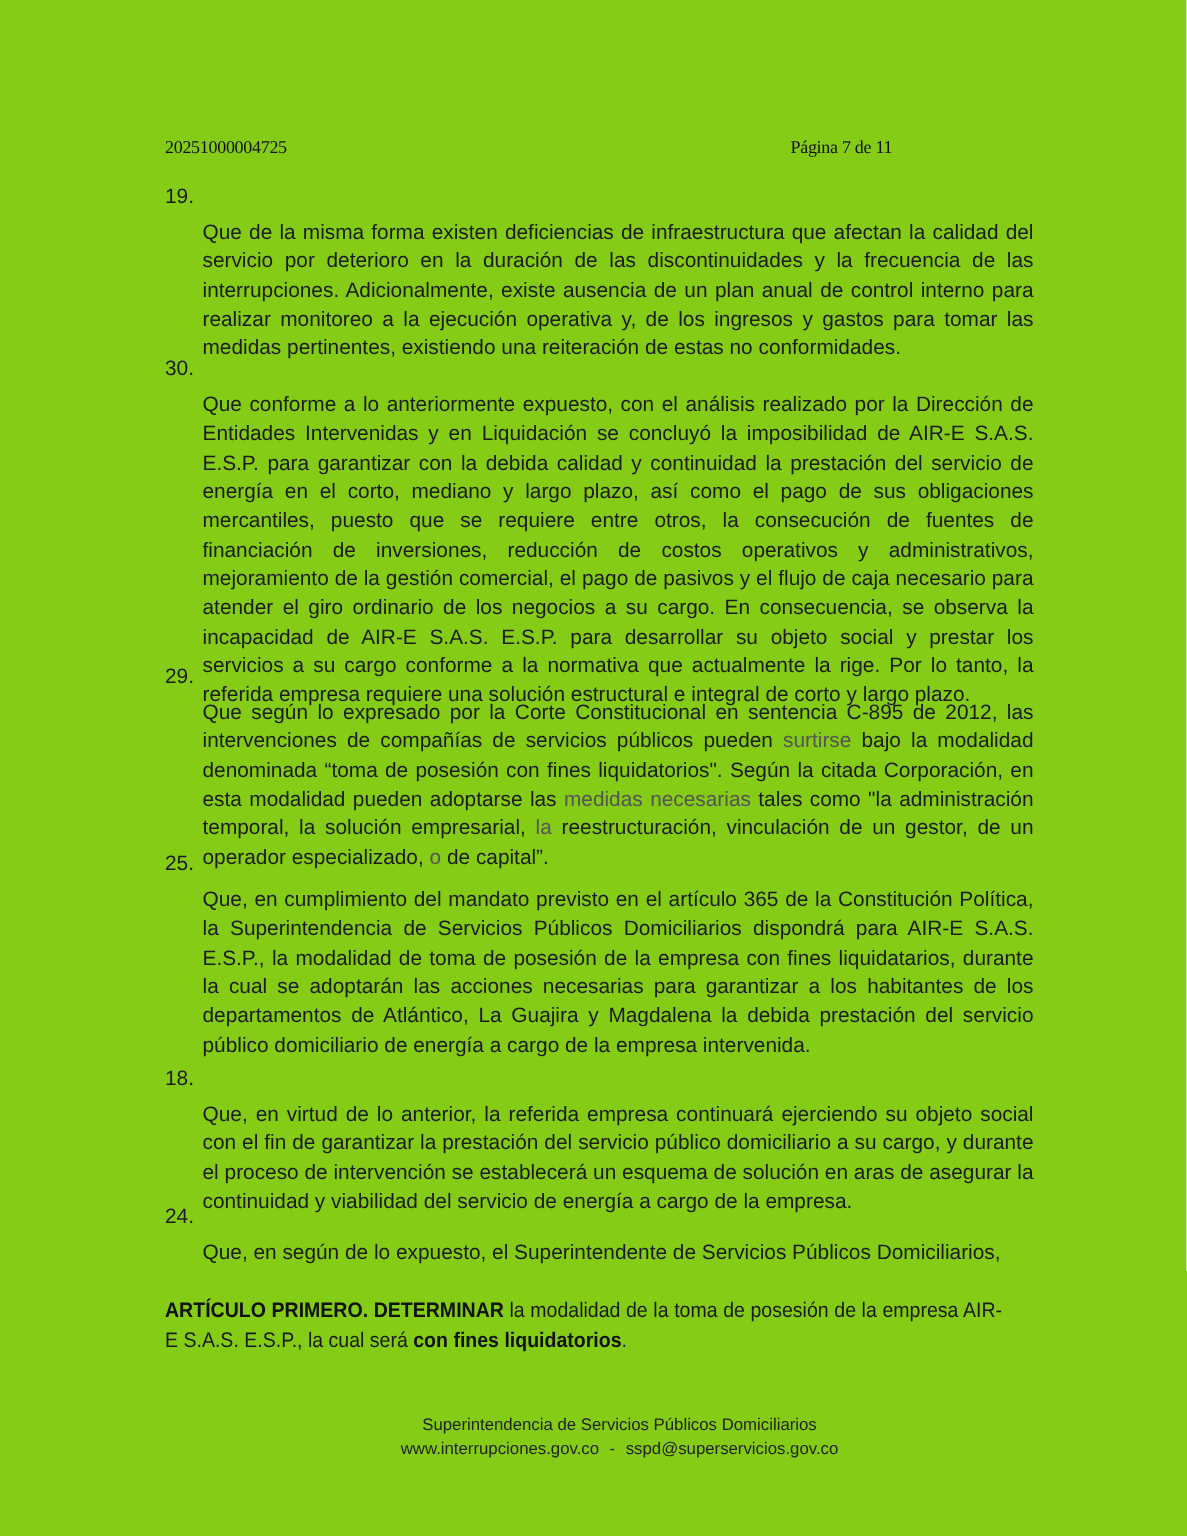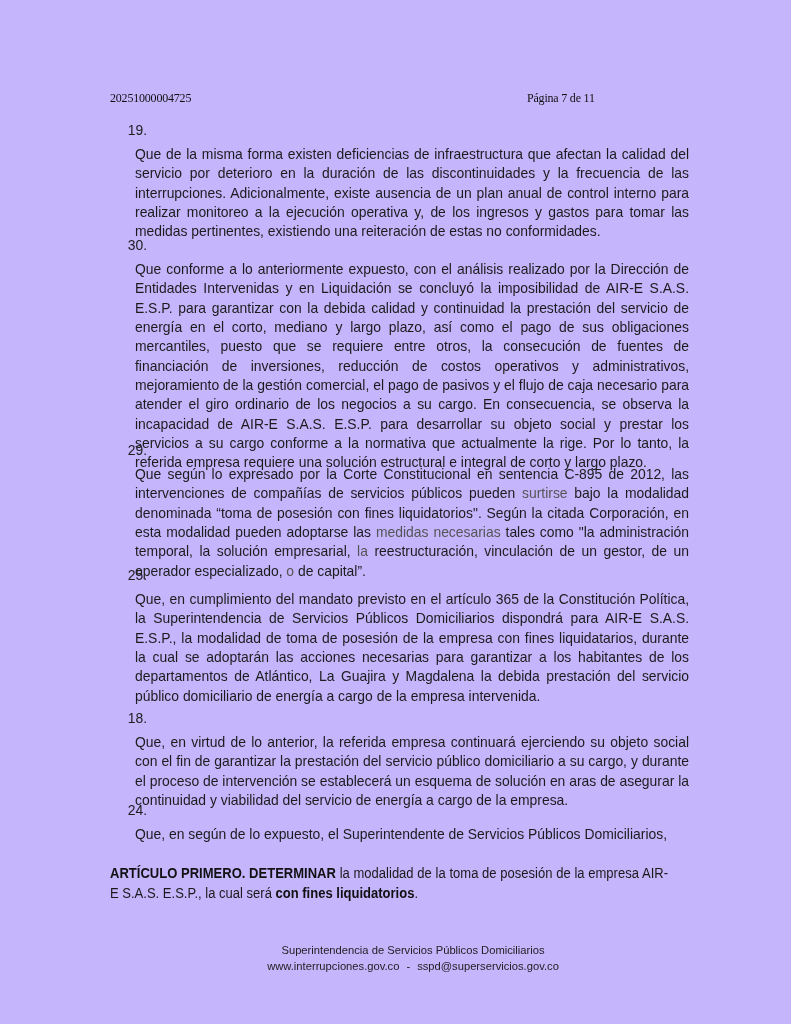--- a/index.html
+++ b/index.html
@@ -1,24 +1,24 @@
 <!DOCTYPE html>
 <html><head>
 <meta charset="utf-8">
 <style>
   html, body { margin: 0; padding: 0; background: #ffffff; }
   body { width: 791px; height: 1024px; position: relative; overflow: hidden; color: #1a1a1a; }
-  .page { position: absolute; left: 0; top: 0; width: 791px; height: 1024px; background: #c4b5fd; }
+  .page { position: absolute; left: 0; top: 0; width: 791px; height: 1024px; background: #84cc16; }
   .hdr { position: absolute; top: 91px; font-family: "Liberation Serif", "DejaVu Serif", serif; font-size: 12px; color: #111; letter-spacing: -0.2px; }
   .hdr-id { left: 110px; }
   .hdr-page { left: 527px; }
 
   .body { position: absolute; left: 110px; width: 579px; top: 0; font-family: "Liberation Sans", "DejaVu Sans", sans-serif; font-size: 13.9px; line-height: 19.35px; color: #1c1c1c; }
   .item { position: absolute; left: 0; width: 579px; }
-  .num { position: absolute; left: 12px; top: 0; width: 25px; text-align: right; }
+  .num { position: absolute; left: 0; top: 0; width: 25px; }
   .txt { margin-left: 25px; text-align: justify; text-align-last: left; margin-top: 24px; }
   .gray { color: #555; }
 
   .resuelve { position: absolute; left: 110px; width: 579px; top: 836px; text-align: center; font-family: "Liberation Sans", sans-serif; font-weight: bold; font-size: 14px; color: #111; }
 
   .article { position: absolute; left: 110px; width: 600px; top: 863px; font-family: "Liberation Sans", sans-serif; font-size: 14px; line-height: 20px; color: #1a1a1a; transform: scaleX(0.93); transform-origin: left top; text-align: justify; text-align-last: left; }
   .article b { font-weight: bold; color: #111; }
 
   .footer { position: absolute; left: 0; width: 826px; text-align: center; font-family: "Liberation Sans", sans-serif; font-size: 11.2px; color: #222; }
   .footer1 { top: 944px; }

